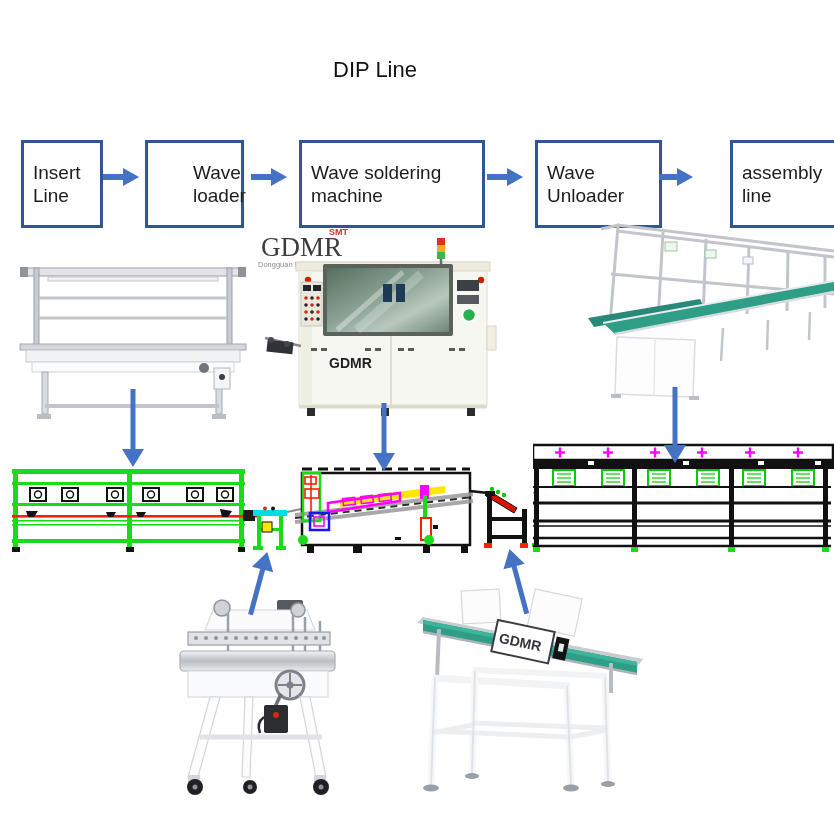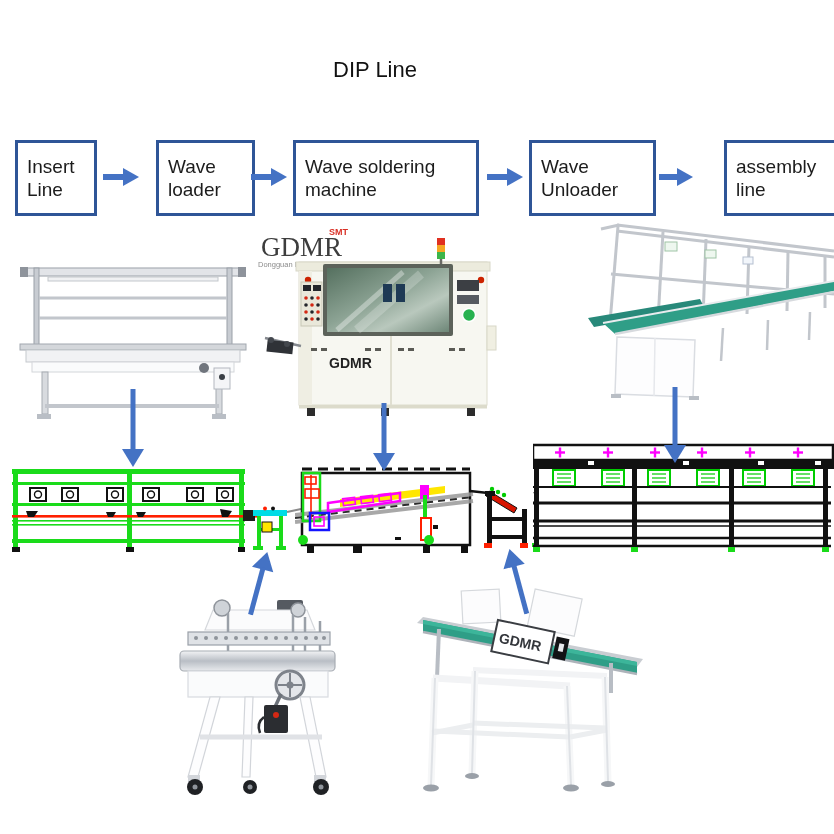--- a/index.html
+++ b/index.html
@@ -1,38 +1,38 @@
 <!DOCTYPE html>
 <html><head>
 <meta charset="utf-8">
 <style>
   html,body{margin:0;padding:0;background:#ffffff;}
   .stage{position:relative;width:834px;height:834px;background:#fff;overflow:hidden;
          font-family:"Liberation Sans",sans-serif;color:#1b1b1b;text-decoration:underline;}
   .abs{position:absolute;}
   .title{position:absolute;left:280px;top:57px;width:190px;text-align:center;
          font-size:22px;color:#111;}
-  .flow-box{position:absolute;top:140px;height:76px;border:3.5px solid #2F5597;
-            box-sizing:border-box;display:flex;align-items:center;background:#fff;}
+  .flow-box{position:absolute;top:140px;height:88px;border:3.5px solid #2F5597;
+            box-sizing:border-box;display:flex;align-items:center;background:#fff;margin-left:6px;}
   .flow-box span{display:block;padding-left:9px;padding-right:4px;font-size:19px;
                  line-height:1.23;color:#1c1c1c;}
   svg{display:block;}
   .logo-serif{font-family:"Liberation Serif",serif;}
 </style>
 </head>
 <body>
 
 <div class="stage">
 
   <div class="title">DIP Line</div>
 
   <div class="flow-box" style="left:15px;width:82px;">
     <span>Insert Line</span>
     </div>
-  <div class="flow-box" style="left:156px;width:99px;">
+  <div class="flow-box" style="left:139px;width:99px;padding-left:36px;">
     <span>Wave loader</span>
     </div>
   <div class="flow-box" style="left:529px;width:127px;">
     <span>Wave Unloader</span>
     </div>
   <div class="flow-box" style="left:293px;width:186px;">
     <span>Wave soldering machine</span>
     </div>
   <div class="flow-box" style="left:724px;width:115px;">
     <span>assembly line</span>

